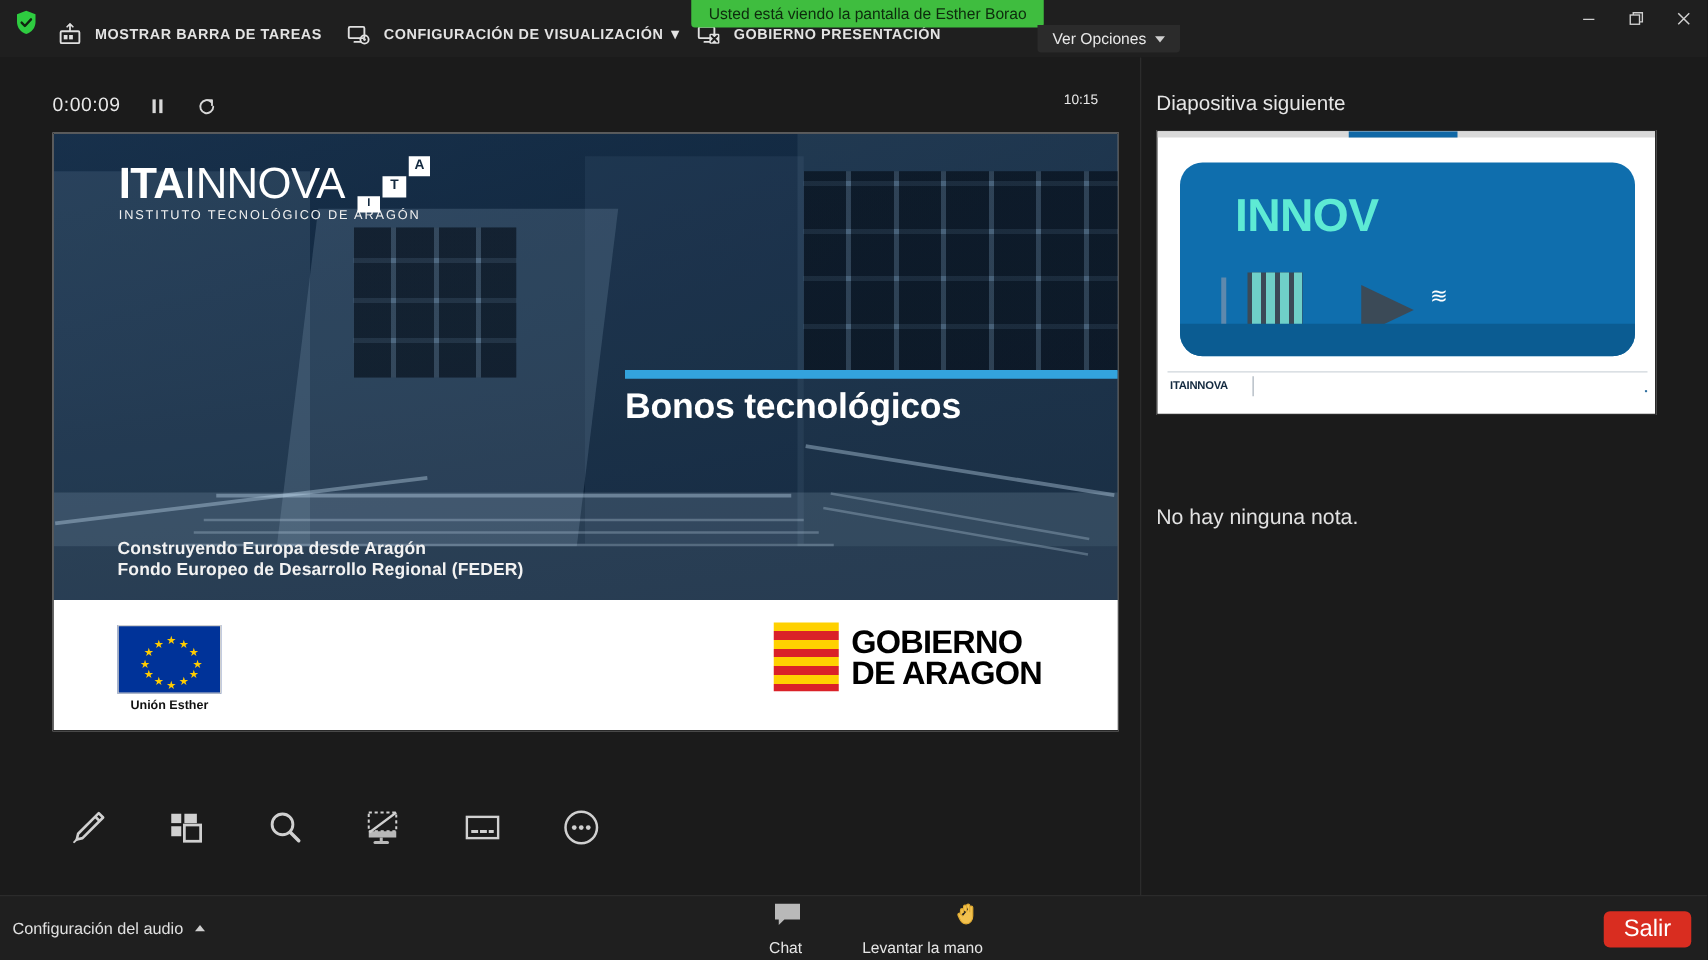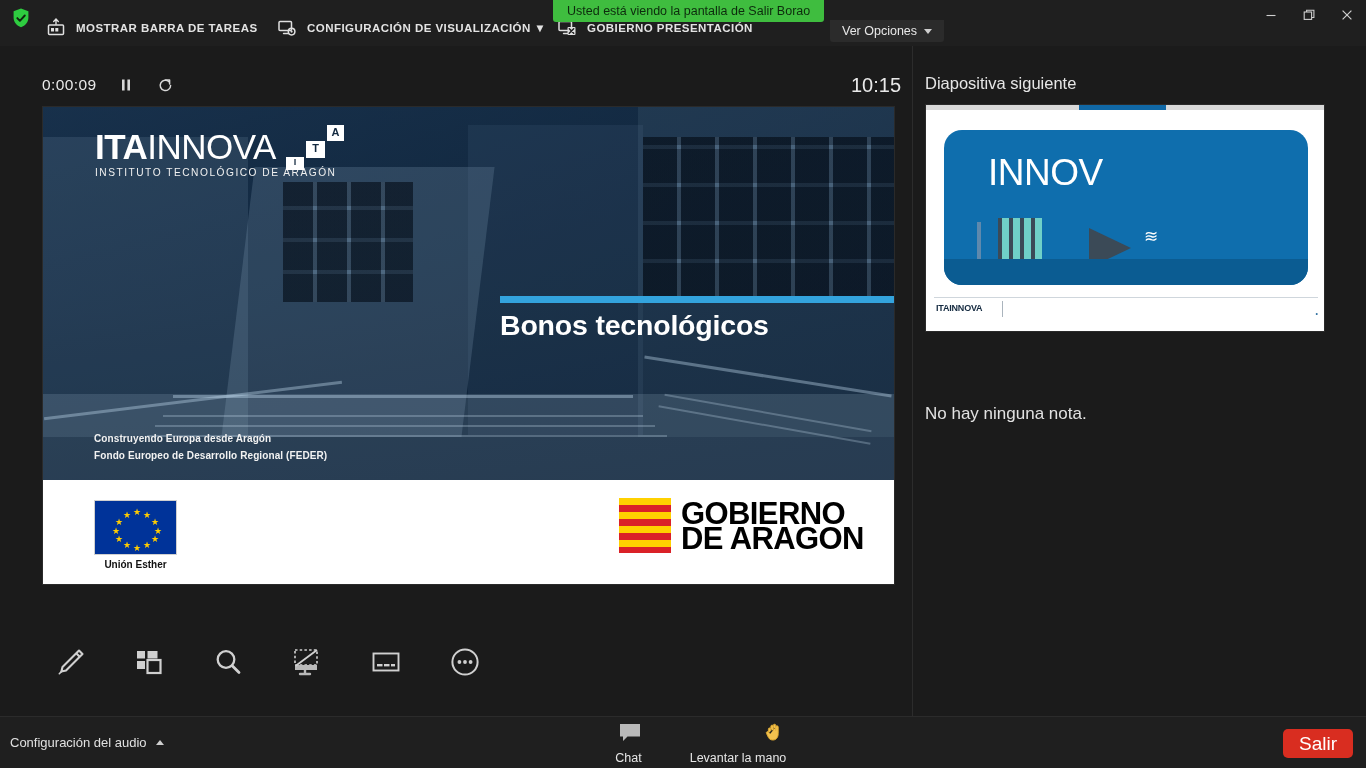--- a/index.html
+++ b/index.html
@@ -61,21 +61,21 @@
   
   .wincontrols { position: absolute; right: 0; top: 0; height: 30px; display: flex; }
   .wc { width: 38px; height: 30px; display: flex; align-items: center; justify-content: center; color: #cfcfcf; font-size: 13px; cursor: pointer; }
 
   
   .left-pane { position: absolute; left: 0; top: 46px; width: 912px; height: 670px; background: #1b1b1b; }
 
   .timer-row { position: absolute; left: 42px; top: 28px; display: flex; align-items: center; gap: 18px; }
   .timer-txt { font-size: 15.5px; color: #e9e9e9; letter-spacing: .4px; text-align: right; }
   .timer-btn { width: 22px; height: 22px; display:flex; align-items:center; justify-content:center; cursor: pointer; color: #d8d8d8; }
-  .clock { position: absolute; left: 851px; top: 28px; font-size: 20px; color: #e9e9e9; }
+  .clock { position: absolute; left: 851px; top: 28px; font-size: 11px; color: #e9e9e9; }
 
   
   .slide {
     position: absolute; left: 42px; top: 60px;
     width: 853px; height: 479px;
     background: #fff; overflow: hidden;
     border: 1px solid #2a2a2a;
   }
   .slide-photo {
     position: absolute; left: 0; top: 0; width: 853px; height: 373px;
@@ -113,50 +113,50 @@
   .logo-mark { position: absolute; left: 243px; top: 18px; width: 58px; height: 46px; }
   .lm { position: absolute; background: #fff; color: #13293f; font-size: 11px; font-weight: 700; display: flex; align-items: flex-start; justify-content: center; line-height: 1; }
   .lm-i { left: 0;  top: 32px; width: 18px; height: 13px; font-size: 9px; padding-top: 1px; }
   .lm-t { left: 20px; top: 16px; width: 19px; height: 17px; padding-top: 2px; }
   .lm-a { left: 41px; top: 0;  width: 17px; height: 16px; padding-top: 2px; }
 
   .title-rule { position: absolute; left: 457px; top: 189px; width: 396px; height: 7px; background: #33a3dd; }
   .slide-title { position: absolute; left: 457px; top: 202px; font-size: 28.5px; font-weight: 700; color: #ffffff; letter-spacing: -.2px; }
 
   .feder { position: absolute; left: 51px; bottom: 16px; }
-  .feder div { font-size: 10px; font-weight: 700; color: #f2f2f2; line-height: 17px; letter-spacing: .1px; }
+  .feder div { font-size: 14px; font-weight: 700; color: #f2f2f2; line-height: 17px; letter-spacing: .1px; }
 
   .slide-foot { position: absolute; left: 0; top: 373px; width: 853px; height: 106px; background: #fff; }
   .eu-logo { position: absolute; left: 51px; top: 20px; width: 83px; }
   .eu-flag { width: 83px; height: 55px; background: #003399; position: relative; border: 1px solid #d0d0d0; }
   .eu-star { position: absolute; color: #FFCC00; font-size: 9px; line-height: 9px; }
   .eu-cap { text-align: center; font-size: 10px; font-weight: 700; color: #111; margin-top: 4px; }
   .ga-logo { position: absolute; left: 576px; top: 18px; display: flex; align-items: center; gap: 10px; }
   .ga-shield { width: 52px; height: 55px; background: repeating-linear-gradient(180deg, #FFD100 0 7px, #DA2128 7px 14px); }
-  .ga-txt { font-size: 31px; font-weight: 700; color: #000; line-height: 25px; letter-spacing: -.6px; }
+  .ga-txt { font-size: 26px; font-weight: 700; color: #000; line-height: 25px; letter-spacing: -.6px; }
 
   
   .ptools { position: absolute; left: 42px; top: 588px; display: flex; align-items: center; gap: 23px; }
   .ptool { width: 56px; height: 56px; display: flex; align-items: center; justify-content: center; cursor: pointer; border-radius: 4px; }
 
   .pager { position: absolute; left: 365px; top: 695px; display: flex; align-items: center; gap: 26px; }
   .pg-btn { width: 50px; height: 50px; border: 2px solid #9a9a9a; border-radius: 50%; display: flex; align-items: center; justify-content: center; cursor: pointer; }
   .pg-lbl { font-size: 17px; color: #cfcfcf; }
 
   
   .right-pane { position: absolute; left: 912px; top: 46px; width: 454px; height: 670px; background: #1b1b1b; border-left: 1px solid #2c2c2c; }
   .rp-title { position: absolute; left: 12px; top: 28px; font-size: 16.5px; color: #e6e6e6; }
   .next-slide { position: absolute; left: 12px; top: 58px; width: 400px; height: 228px; background: #fff; overflow: hidden; border: 1px solid #2a2a2a; }
   .ns-bar { position: absolute; left: 0; top: 0; width: 400px; height: 5px; background: #d9d9d9; }
   .ns-bar i { position: absolute; left: 153px; top: 0; width: 87px; height: 5px; background: #1068a6; }
   .ns-card {
     position: absolute; left: 18px; top: 25px; width: 364px; height: 155px;
     background: #0f6ead; border-radius: 18px; overflow: hidden;
   }
-  .ns-word { position: absolute; left: 44px; top: 22px; font-size: 37px; font-weight: 400; color: #ffffff; letter-spacing: -.5px; }
+  .ns-word { position: absolute; left: 44px; top: 22px; font-size: 37px; font-weight: 700; color: #5eead4; letter-spacing: -.5px; }
   .ns-tower { position: absolute; left: 54px; top: 88px; width: 44px; height: 64px; background: #3b4a57;
     background-image: repeating-linear-gradient(90deg, transparent 0 4px, #6fd0c8 4px 11px), repeating-linear-gradient(0deg, transparent 0 4px, rgba(0,0,0,0) 4px 11px); }
   .ns-pole { position: absolute; left: 33px; top: 92px; width: 4px; height: 60px; background: #5f89ad; }
   .ns-wifi { position: absolute; left: 200px; top: 96px; color: #fff; font-size: 17px; }
   .ns-dish { position: absolute; left: 145px; top: 98px; width: 0; height: 0; border-left: 42px solid #3b4a57; border-top: 20px solid transparent; border-bottom: 20px solid transparent; }
   .ns-base { position: absolute; left: 0; bottom: 0; width: 364px; height: 26px; background: #0b5c92; }
   .ns-rule { position: absolute; left: 8px; top: 192px; width: 384px; height: 1px; background: #cfd6dc; }
   .ns-foot-logo { position: absolute; left: 10px; top: 198px; font-size: 9px; font-weight: 700; color: #13293f; letter-spacing: -.2px; }
   .ns-foot-bar { position: absolute; left: 76px; top: 196px; width: 1px; height: 16px; background: #aab4bd; }
   .ns-pagenum { position: absolute; right: 6px; top: 205px; font-size: 7px; color: #2f6f9f; }
@@ -215,21 +215,21 @@
         <svg width="20" height="20" viewBox="0 0 20 20">
           <rect x="2" y="3.5" width="12.5" height="9" rx="1" fill="none" stroke="#e0e0e0" stroke-width="1.5"></rect>
           <path d="M6.5 15.5h5" stroke="#e0e0e0" stroke-width="1.4" stroke-linecap="round"></path>
           <rect x="10.5" y="9" width="8" height="8" rx="1" fill="#e0e0e0"></rect>
           <path d="M12.3 10.8 16.7 15.2M16.7 10.8 12.3 15.2" stroke="#1f1f1f" stroke-width="1.5" stroke-linecap="round"></path>
         </svg>
       </span>
       <span class="lbl">GOBIERNO PRESENTACIÓN</span>
     </div>
 
-    <div class="viewing">Usted está viendo la pantalla de Salir Borao</div>
+    <div class="viewing">Usted está viendo la pantalla de Esther Borao</div>
 
     <div class="ver-opciones">
       <span>Ver Opciones</span>
       <span class="caret-dn"></span>
     </div>
 
     <div class="wincontrols">
       <div class="wc">
         <svg width="12" height="12" viewBox="0 0 12 12">
             <path d="M1.5 6.5h9" stroke="#cfcfcf" stroke-width="1.1"></path>

